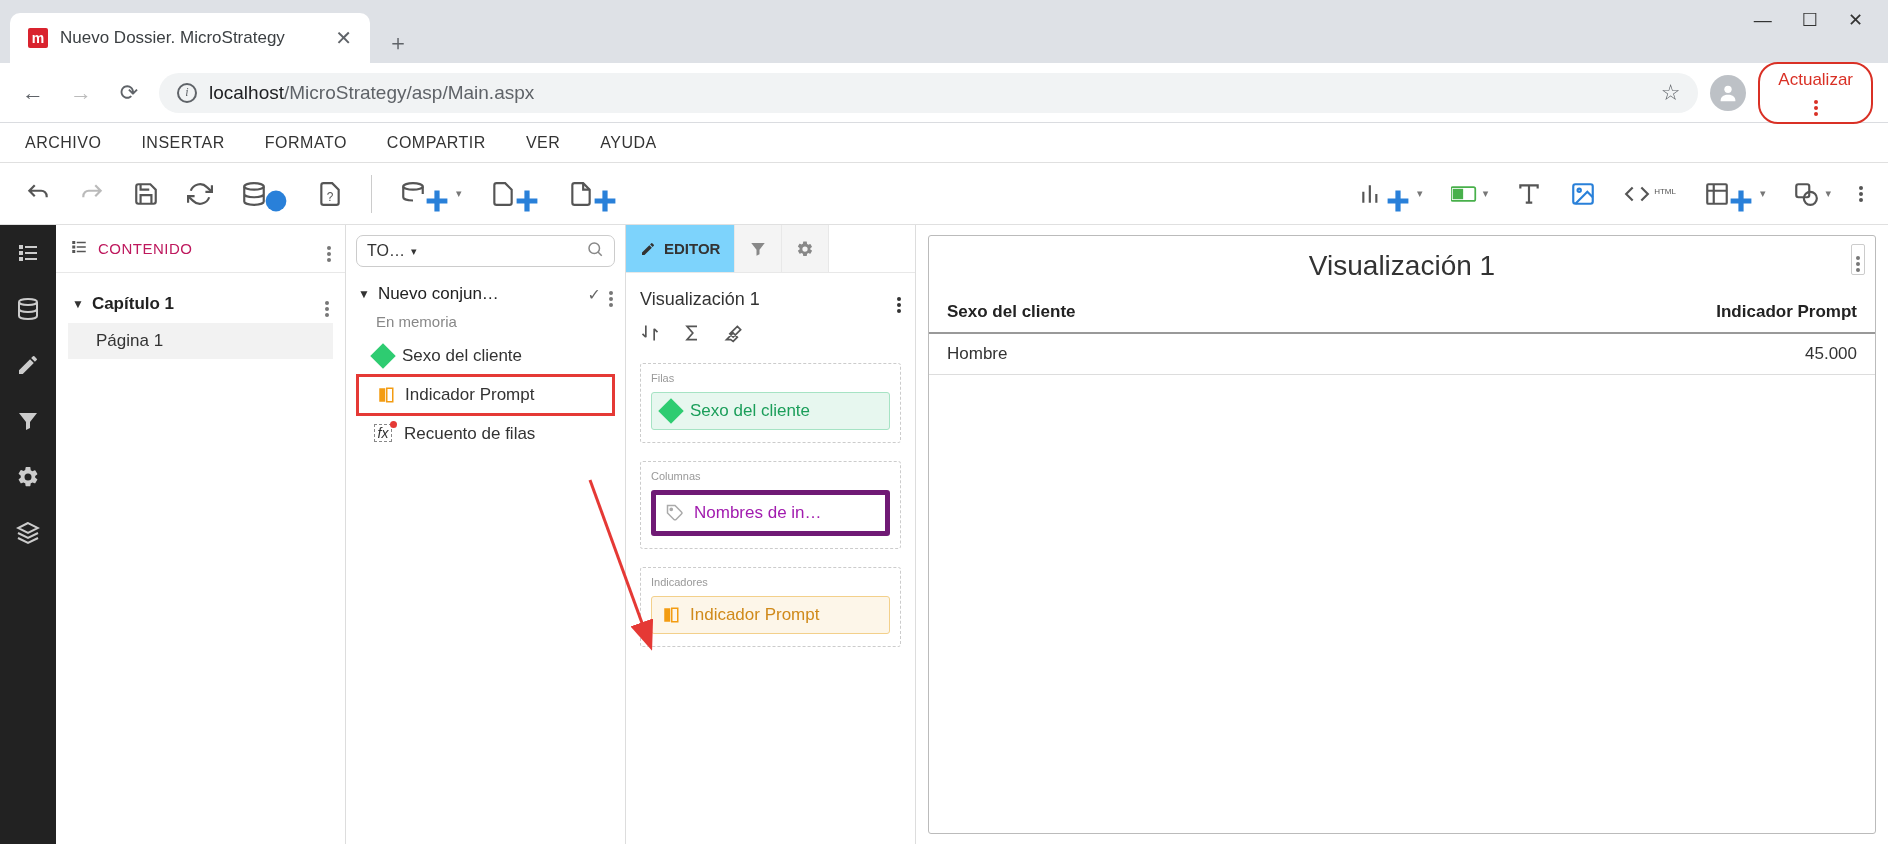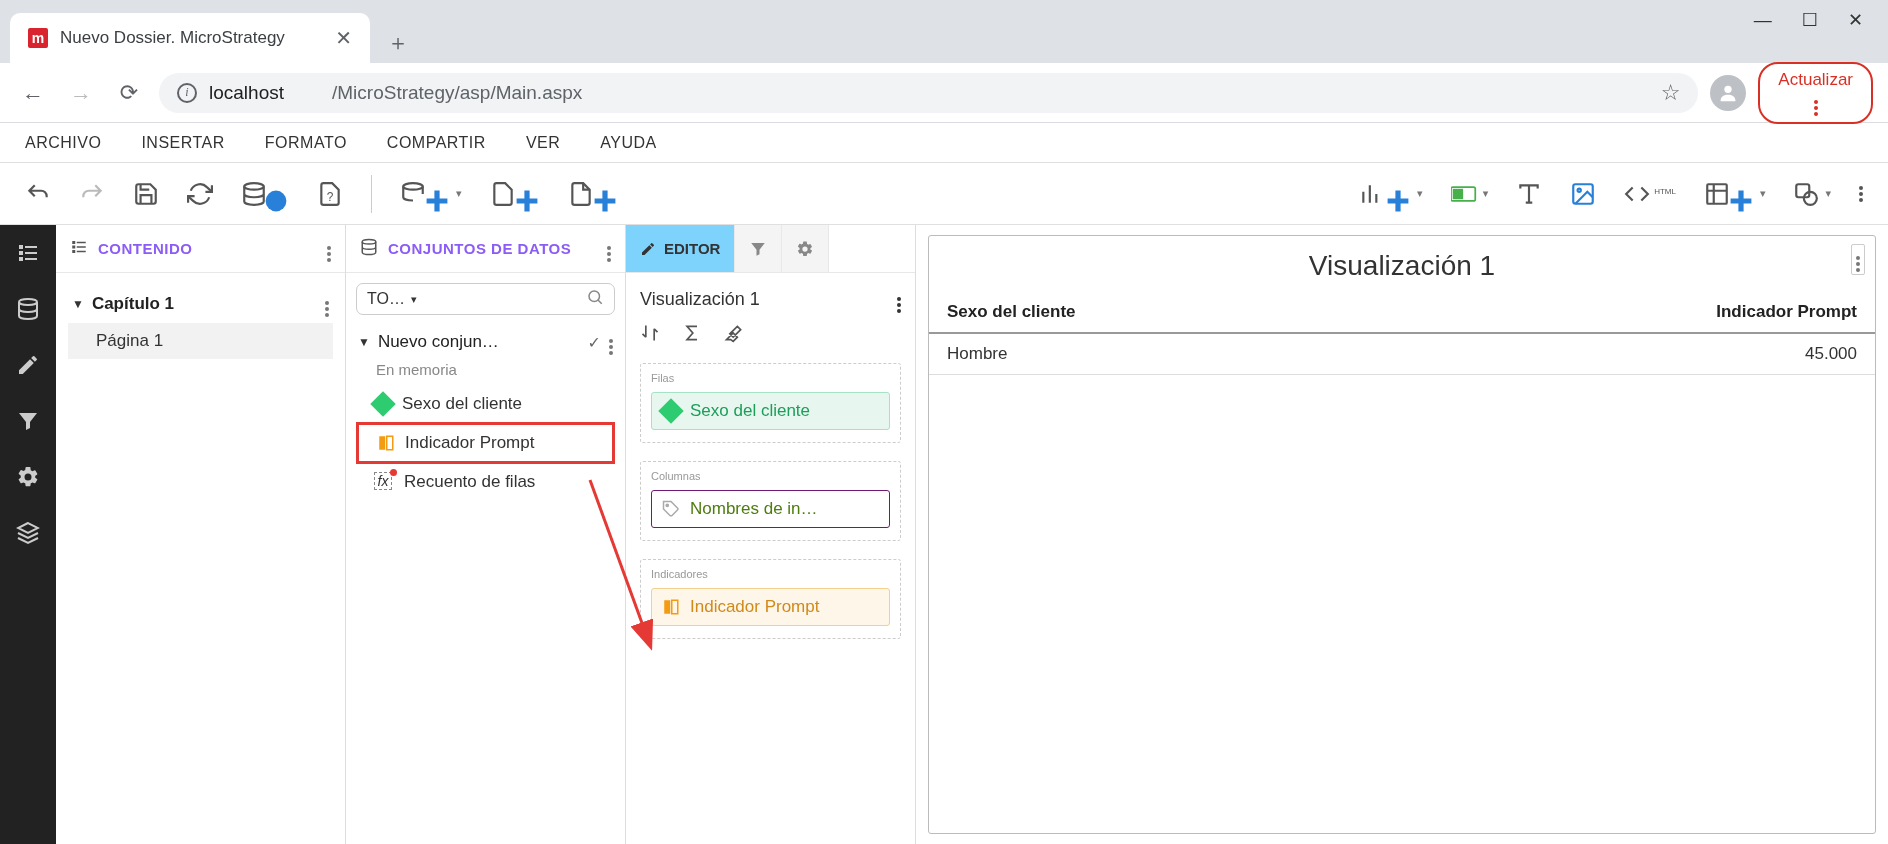--- a/index.html
+++ b/index.html
@@ -16,21 +16,21 @@
 .tab-close { font-size: 20px; color: #5f6368; cursor: pointer; }
 .new-tab { width: 40px; height: 40px; display: flex; align-items: center; justify-content: center; color: #5f6368; font-size: 22px; cursor: pointer; margin-left: 8px; }
 
 .nav-bar { height: 60px; background: #fff; display: flex; align-items: center; padding: 0 15px; gap: 12px; border-bottom: 1px solid #dadce0; }
 .nav-btn { width: 36px; height: 36px; display: flex; align-items: center; justify-content: center; color: #5f6368; font-size: 22px; cursor: pointer; border-radius: 50%; }
 .nav-btn.disabled { color: #bbb; }
 .url-bar { flex: 1; height: 40px; background: #f1f3f4; border-radius: 20px; display: flex; align-items: center; padding: 0 18px; gap: 12px; }
 .url-info { width: 20px; height: 20px; border: 2px solid #5f6368; border-radius: 50%; display: flex; align-items: center; justify-content: center; font-size: 12px; color: #5f6368; font-style: italic; font-family: serif; }
 .url-text { font-size: 19px; color: #202124; }
 .url-host { color: #202124; }
-.url-path { color: #5f6368; margin-left: 48px; }
+.url-path { color: #5f6368; }
 .star-btn { color: #5f6368; font-size: 22px; cursor: pointer; }
 .profile-btn { width: 36px; height: 36px; background: #bdc1c6; border-radius: 50%; display: flex; align-items: center; justify-content: center; }
 .update-btn { border: 2px solid #d93025; color: #d93025; border-radius: 20px; padding: 6px 18px; display: flex; align-items: center; gap: 10px; font-size: 17px; cursor: pointer; flex-direction: column; }
 .dots-vert { display: inline-flex; flex-direction: column; gap: 2px; }
 .dots-vert i { width: 4px; height: 4px; background: currentColor; border-radius: 50%; }
 
 
 .app-menu { height: 40px; display: flex; align-items: center; padding: 0 25px; gap: 40px; border-bottom: 1px solid #e0e0e0; }
 .app-menu span { font-size: 16px; color: #333; cursor: pointer; letter-spacing: 0.5px; }
 
@@ -49,21 +49,21 @@
 .vbar-item { height: 56px; display: flex; align-items: center; justify-content: center; color: #ccc; cursor: pointer; }
 .vbar-item svg { width: 24px; height: 24px; }
 
 .panel { border-right: 1px solid #ddd; display: flex; flex-direction: column; }
 .panel-content { width: 290px; }
 .panel-datasets { width: 280px; }
 .panel-editor { width: 290px; }
 
 .panel-header { height: 48px; display: flex; align-items: center; padding: 0 14px; gap: 10px; border-bottom: 1px solid #e8e8e8; }
 .panel-header-icon { color: #555; }
-.panel-header-title { font-weight: bold; font-size: 15px; color: #8b5cf6; flex: 1; letter-spacing: 0.5px; }
+.panel-header-title { font-weight: normal; font-size: 15px; color: #be185d; flex: 1; letter-spacing: 0.5px; }
 .panel-header-more { color: #777; cursor: pointer; }
 
 .editor-tabs { display: flex; height: 48px; border-bottom: 1px solid #e8e8e8; }
 .editor-tab { display: flex; align-items: center; justify-content: center; padding: 0 14px; gap: 8px; cursor: pointer; border-right: 1px solid #e8e8e8; }
 .editor-tab.active { background: #7dd3fc; }
 .editor-tab:not(.active) { background: #f4f4f4; }
 .editor-tab-title { font-weight: bold; font-size: 15px; color: #333; }
 
 
 .content-body { padding: 12px; }
@@ -98,21 +98,21 @@
 
 .ed-body { padding: 12px 14px; }
 .ed-vizname { display: flex; align-items: center; justify-content: space-between; margin-bottom: 10px; }
 .ed-vizname span { font-size: 18px; color: #333; }
 .ed-tools { display: flex; gap: 22px; margin-bottom: 16px; color: #555; }
 .ed-tools svg { width: 20px; height: 20px; }
 .drop-zone { border: 1px dashed #ccc; border-radius: 3px; padding: 8px 10px 12px; margin-bottom: 18px; }
 .drop-label { font-size: 11px; color: #999; margin-bottom: 8px; }
 .drop-chip { border-radius: 3px; padding: 8px 10px; display: flex; align-items: center; gap: 10px; font-size: 17px; }
 .chip-attr { background: #e7f7ef; border: 1px solid #a6e3c4; color: #1b9e5a; }
-.chip-metricname { background: #fff; border: 1px solid #701a75; color: #4d7c0f; text-align: center; }
+.chip-metricname { background: #fff; border: 5px solid #701a75; color: #a21caf; text-align: center; }
 .chip-metric { background: #fdf6e9; border: 1px solid #f3d08b; color: #d08a1a; }
 
 
 .viz-area { flex: 1; padding: 10px 12px; }
 .viz-card { border: 1px solid #bbb; border-radius: 3px; height: 100%; position: relative; }
 .viz-more { position: absolute; top: 8px; right: 10px; border: 1px solid #ccc; border-radius: 2px; padding: 2px 4px; color: #777; cursor: pointer; font-size: 14px; }
 .viz-title { text-align: center; font-size: 28px; color: #333; padding: 14px 0 10px; }
 .viz-table { width: 100%; border-collapse: collapse; }
 .viz-table th { text-align: left; font-size: 17px; color: #222; padding: 10px 18px; border-bottom: 2px solid #999; font-weight: 600; }
 .viz-table th.num { text-align: right; }
@@ -376,32 +376,20 @@
               <i></i>
               <i></i>
               <i></i>
             </span></span>
       </div>
       <div class="page-row">Página 1</div>
     </div>
   </div>
 
   <div class="panel panel-datasets">
-    <div class="panel-header">
-      <span class="panel-header-icon"><svg width="18" height="18" viewBox="0 0 24 24" fill="none" stroke="#555" stroke-width="2">
-            <ellipse cx="12" cy="5" rx="9" ry="3"></ellipse>
-            <path d="M21 12c0 1.66-4 3-9 3s-9-1.34-9-3M3 5v14c0 1.66 4 3 9 3s9-1.34 9-3V5"></path>
-          </svg></span>
-      <span class="panel-header-title">CONJUNTOS DE DATOS</span>
-      <span class="panel-header-more"><span class="dots-vert">
-            <i></i>
-            <i></i>
-            <i></i>
-          </span></span>
-    </div>
     <div class="ds-body">
       <div class="ds-filter">
         <div class="ds-filter-sel">
             <span>TO…</span>
             <span style="font-size:11px">▾</span>
           </div>
         <div class="ds-filter-search"><svg width="18" height="18" viewBox="0 0 24 24" fill="none" stroke="#888" stroke-width="2">
               <circle cx="11" cy="11" r="7"></circle>
               <path d="M21 21l-5-5"></path>
             </svg></div>

